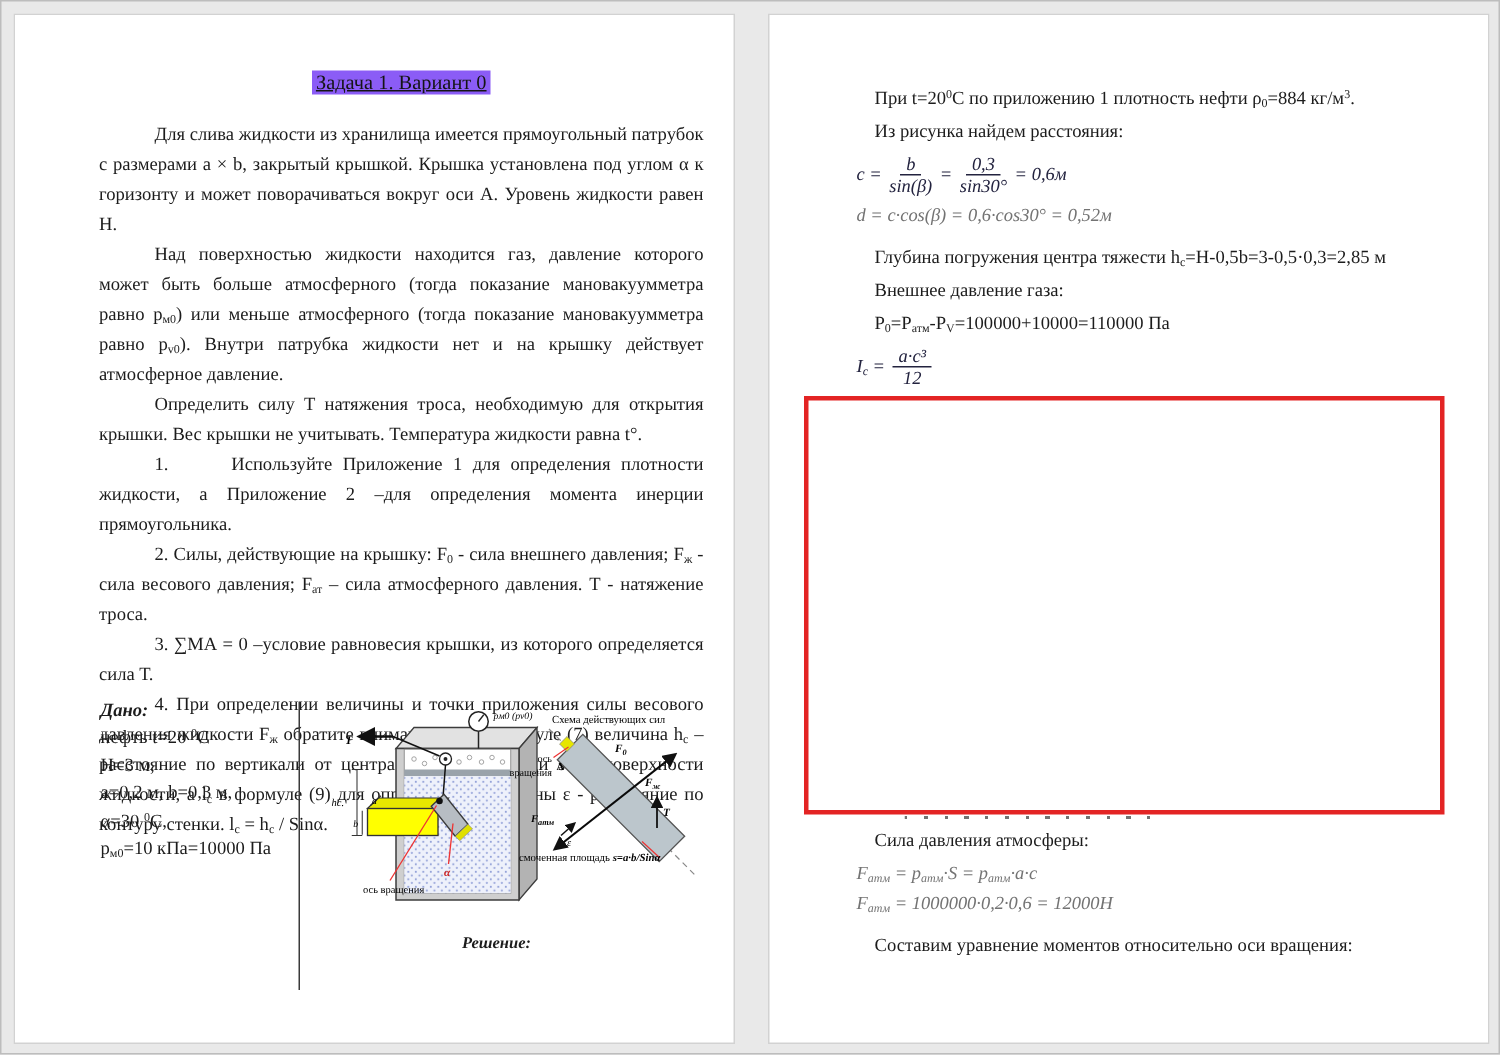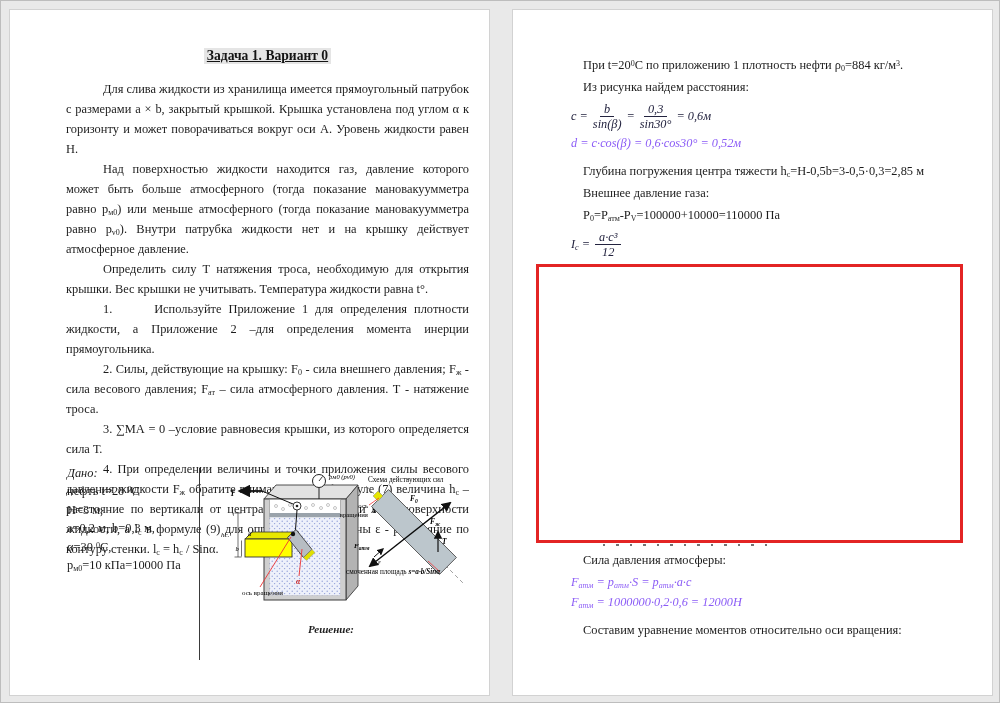--- a/index.html
+++ b/index.html
@@ -16,45 +16,45 @@
     position:absolute;top:8px;width:481px;height:687px;
     background:#ffffff;border:1px solid #d2d2d2;
   }
   #left-page{left:8px}
   #right-page{left:511px}
 
   
   .lp-content{padding:36px 20px 0 56px}
   .title-wrap{text-align:center;margin-bottom:15px}
   .title{
-    display:inline-block;background:#e5e5e5;font-weight:bold;
+    display:inline-block;background:#8b5cf6;font-weight:normal;
     text-decoration:underline;font-size:13.6px;padding:0 3px;color:#141414;
   }
   p.body{font-size:12.4px;line-height:20px;text-align:justify;text-indent:37px}
   sub{font-size:8px;vertical-align:-2px;line-height:0}
   sup{font-size:8px;vertical-align:3.5px;line-height:0}
 
   .figure-row{position:absolute;left:48px;top:447px;width:424px;height:236px}
   .dano{position:absolute;left:9px;top:7px;width:140px;font-size:12.4px;line-height:18.4px}
-  .dano .hd{font-weight:normal;font-style:italic}
+  .dano .hd{font-weight:bold;font-style:italic}
   .dano .find{border-top:1.4px solid #222;margin-top:5px;padding-top:4px;margin-left:-8px;padding-left:8px;width:141px}
   .vdiv{position:absolute;left:141px;top:11px;height:192px;width:1px;background:#3a3a3a}
   .solution{position:absolute;left:250px;top:166px;font-weight:bold;font-style:italic;font-size:11px}
   .figsvg{position:absolute;left:158px;top:3px}
 
   
   .rp-content{padding:44px 36px 0 42px;font-size:12.5px}
   .rp-content p.body{line-height:22px;text-indent:28px}
   .formula{
     font-style:italic;color:#23233f;font-size:12.3px;
     display:flex;align-items:center;gap:5px;margin:4px 0 4px 16px;line-height:15px;
   }
   .frac{display:inline-flex;flex-direction:column;align-items:center;line-height:1.15}
   .frac .num{border-bottom:1px solid #23233f;padding:0 4px}
-  .fline{font-style:italic;color:#8b5cf6;font-size:12.3px;margin:3px 0 3px 16px;line-height:17px}
+  .fline{font-style:italic;color:#737373;font-size:12.3px;margin:3px 0 3px 16px;line-height:17px}
   .redbox{
     margin:4px 0 0 -19px;width:427px;height:279px;
     border:3px solid #e32424;background:transparent;
   }
   .peek{height:6px;overflow:hidden;position:relative;margin-left:48px;width:190px}
   .peek-ink{
     position:absolute;top:1px;left:0;height:2px;width:170px;opacity:.75;
     background:repeating-linear-gradient(90deg,#444 0 2px,transparent 2px 13px,#444 13px 16px,transparent 16px 27px);
   }
   .mt8{margin-top:8px}

